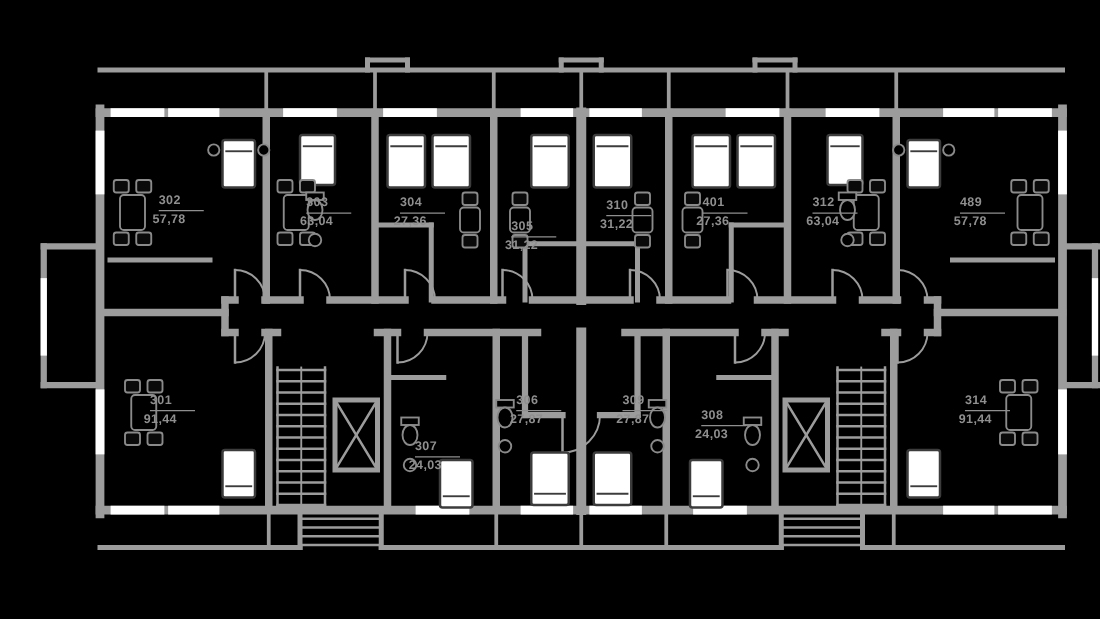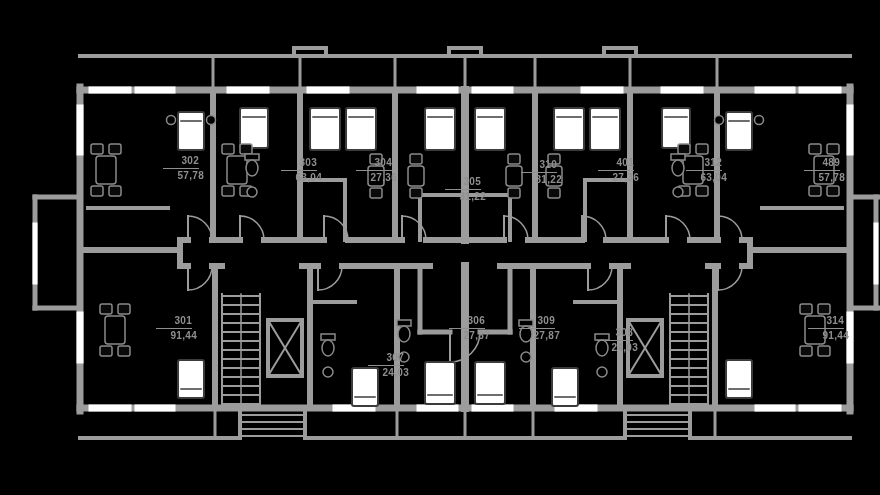--- a/index.html
+++ b/index.html
@@ -1,21 +1,21 @@
 <!DOCTYPE html>
 <html><head>
 <meta charset="utf-8">
 <style>
   html,body{margin:0;padding:0;background:#000;}
   #stage{position:relative;width:880px;height:495px;background:#000;overflow:hidden;
          font-family:"Liberation Sans",sans-serif;}
   #plan{position:absolute;left:0;top:0;}
-  .unit-label{position:absolute;transform:translateX(-50%);width:46px;text-align:right;
+  .unit-label{position:absolute;transform:translateX(-50%);width:46px;text-align:left;
               color:#8f8f8f;font:bold 10px "Liberation Sans",sans-serif;line-height:12px;
-              letter-spacing:.3px;cursor:default;margin-left:36px;}
+              letter-spacing:.3px;cursor:default;}
   .unit-label .num{display:block;border-bottom:1.5px solid #8f8f8f;padding-bottom:1px;margin:0 5px;}
   .unit-label .area{display:block;padding-top:1px;}
 </style>
 </head>
 <body>
 
 <div id="stage">
   <svg id="plan" width="880" height="495" viewBox="0 0 880 495">
       <g>
         <line x1="80" y1="90" x2="850" y2="90" stroke="#9c9c9c" stroke-width="7" stroke-linecap="square"></line>
@@ -416,21 +416,21 @@
     <span class="area">91,44</span>
   </div>
   <div class="unit-label" style="left:350px;top:352px">
     <span class="num">307</span>
     <span class="area">24,03</span>
   </div>
   <div class="unit-label" style="left:431px;top:315px">
     <span class="num">306</span>
     <span class="area">27,87</span>
   </div>
-  <div class="unit-label" style="left:501px;top:315px">
+  <div class="unit-label" style="left:516px;top:315px">
     <span class="num">309</span>
     <span class="area">27,87</span>
   </div>
   <div class="unit-label" style="left:579px;top:327px">
     <span class="num">308</span>
     <span class="area">24,03</span>
   </div>
   <div class="unit-label" style="left:790px;top:315px">
     <span class="num">314</span>
     <span class="area">91,44</span>

